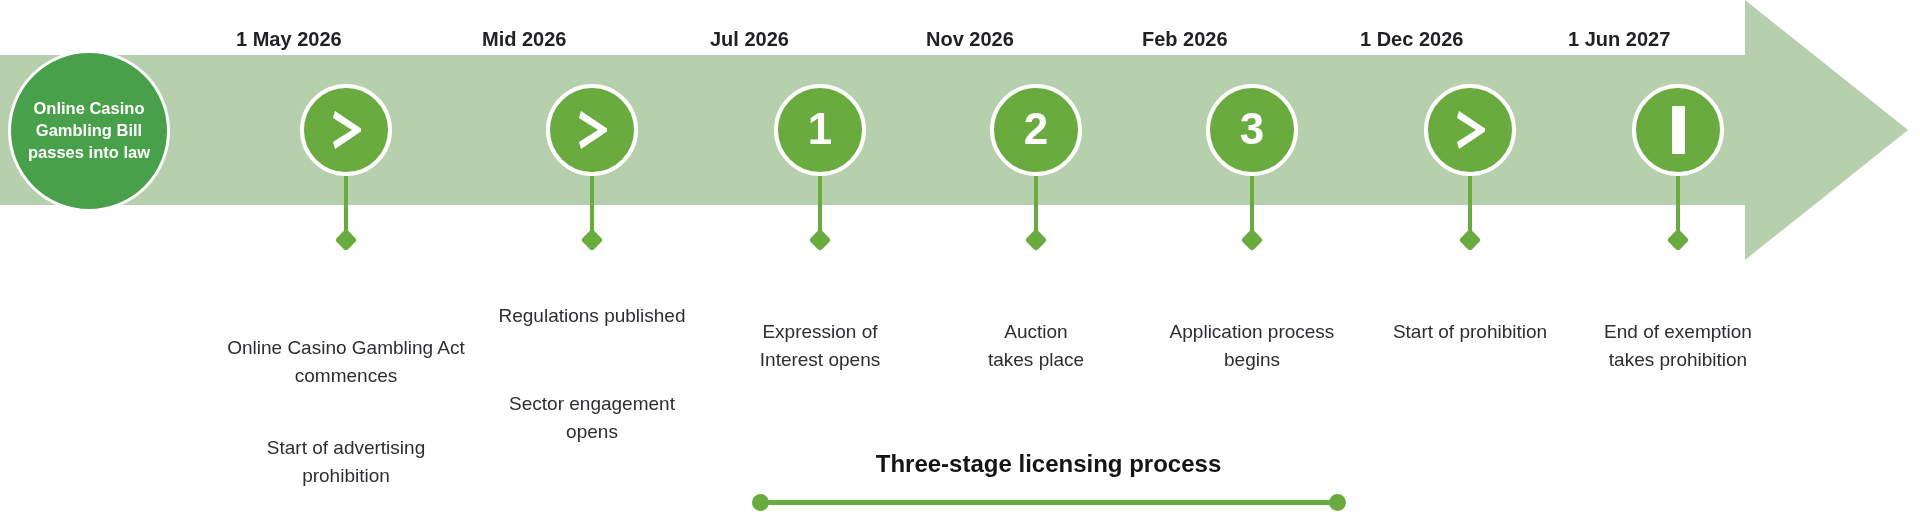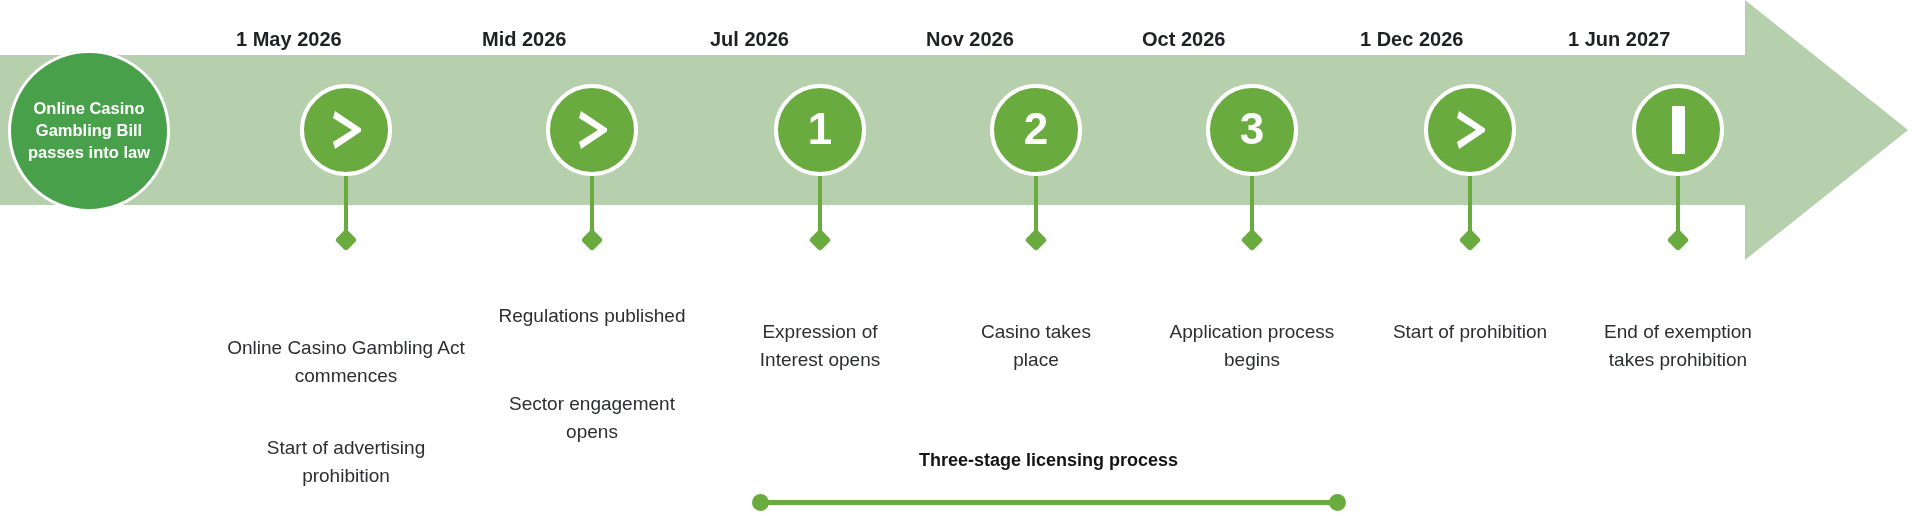--- a/index.html
+++ b/index.html
@@ -78,21 +78,21 @@
   
   .cap{
     position:absolute;text-align:center;
     color:#2c2e31;font-size:19px;line-height:1.45;
   }
   .cap.sub{color:#2c2e31;}
 
   
   .bracket-label{
     position:absolute;text-align:center;
-    font-size:18px;font-weight:bold;color:#131416;white-space:nowrap;
+    font-size:24px;font-weight:bold;color:#131416;white-space:nowrap;
   }
   .bracket-line{
     position:absolute;height:5px;background:var(--node);border-radius:3px;
   }
   .bracket-dot{
     position:absolute;width:17px;height:17px;border-radius:50%;
     background:var(--node);
   }
 </style>
 </head>
@@ -141,24 +141,24 @@
         <div class="diamond" style="top: 232px;"></div>
         <div class="cap" style="top: 318px; width: 180px; left: -90px;">Expression of Interest opens</div>
       </div>
       <div class="marker" style="left: 1036px;">
         <div class="date">Nov 2026</div>
         <div class="node">
           <div class="num">2</div>
         </div>
         <div class="stem" style="height: 62px;"></div>
         <div class="diamond" style="top: 232px;"></div>
-        <div class="cap" style="top: 318px; width: 110px; left: -55px;">Casino takes place</div>
+        <div class="cap" style="top: 318px; width: 110px; left: -55px;">Auction takes place</div>
       </div>
       <div class="marker" style="left: 1252px;">
-        <div class="date">Oct 2026</div>
+        <div class="date">Feb 2026</div>
         <div class="node">
           <div class="num">3</div>
         </div>
         <div class="stem" style="height: 62px;"></div>
         <div class="diamond" style="top: 232px;"></div>
         <div class="cap" style="top: 318px; width: 180px; left: -90px;">Application process begins</div>
       </div>
       <div class="marker" style="left: 1470px;">
         <div class="date">1 Dec 2026</div>
         <div class="node">

